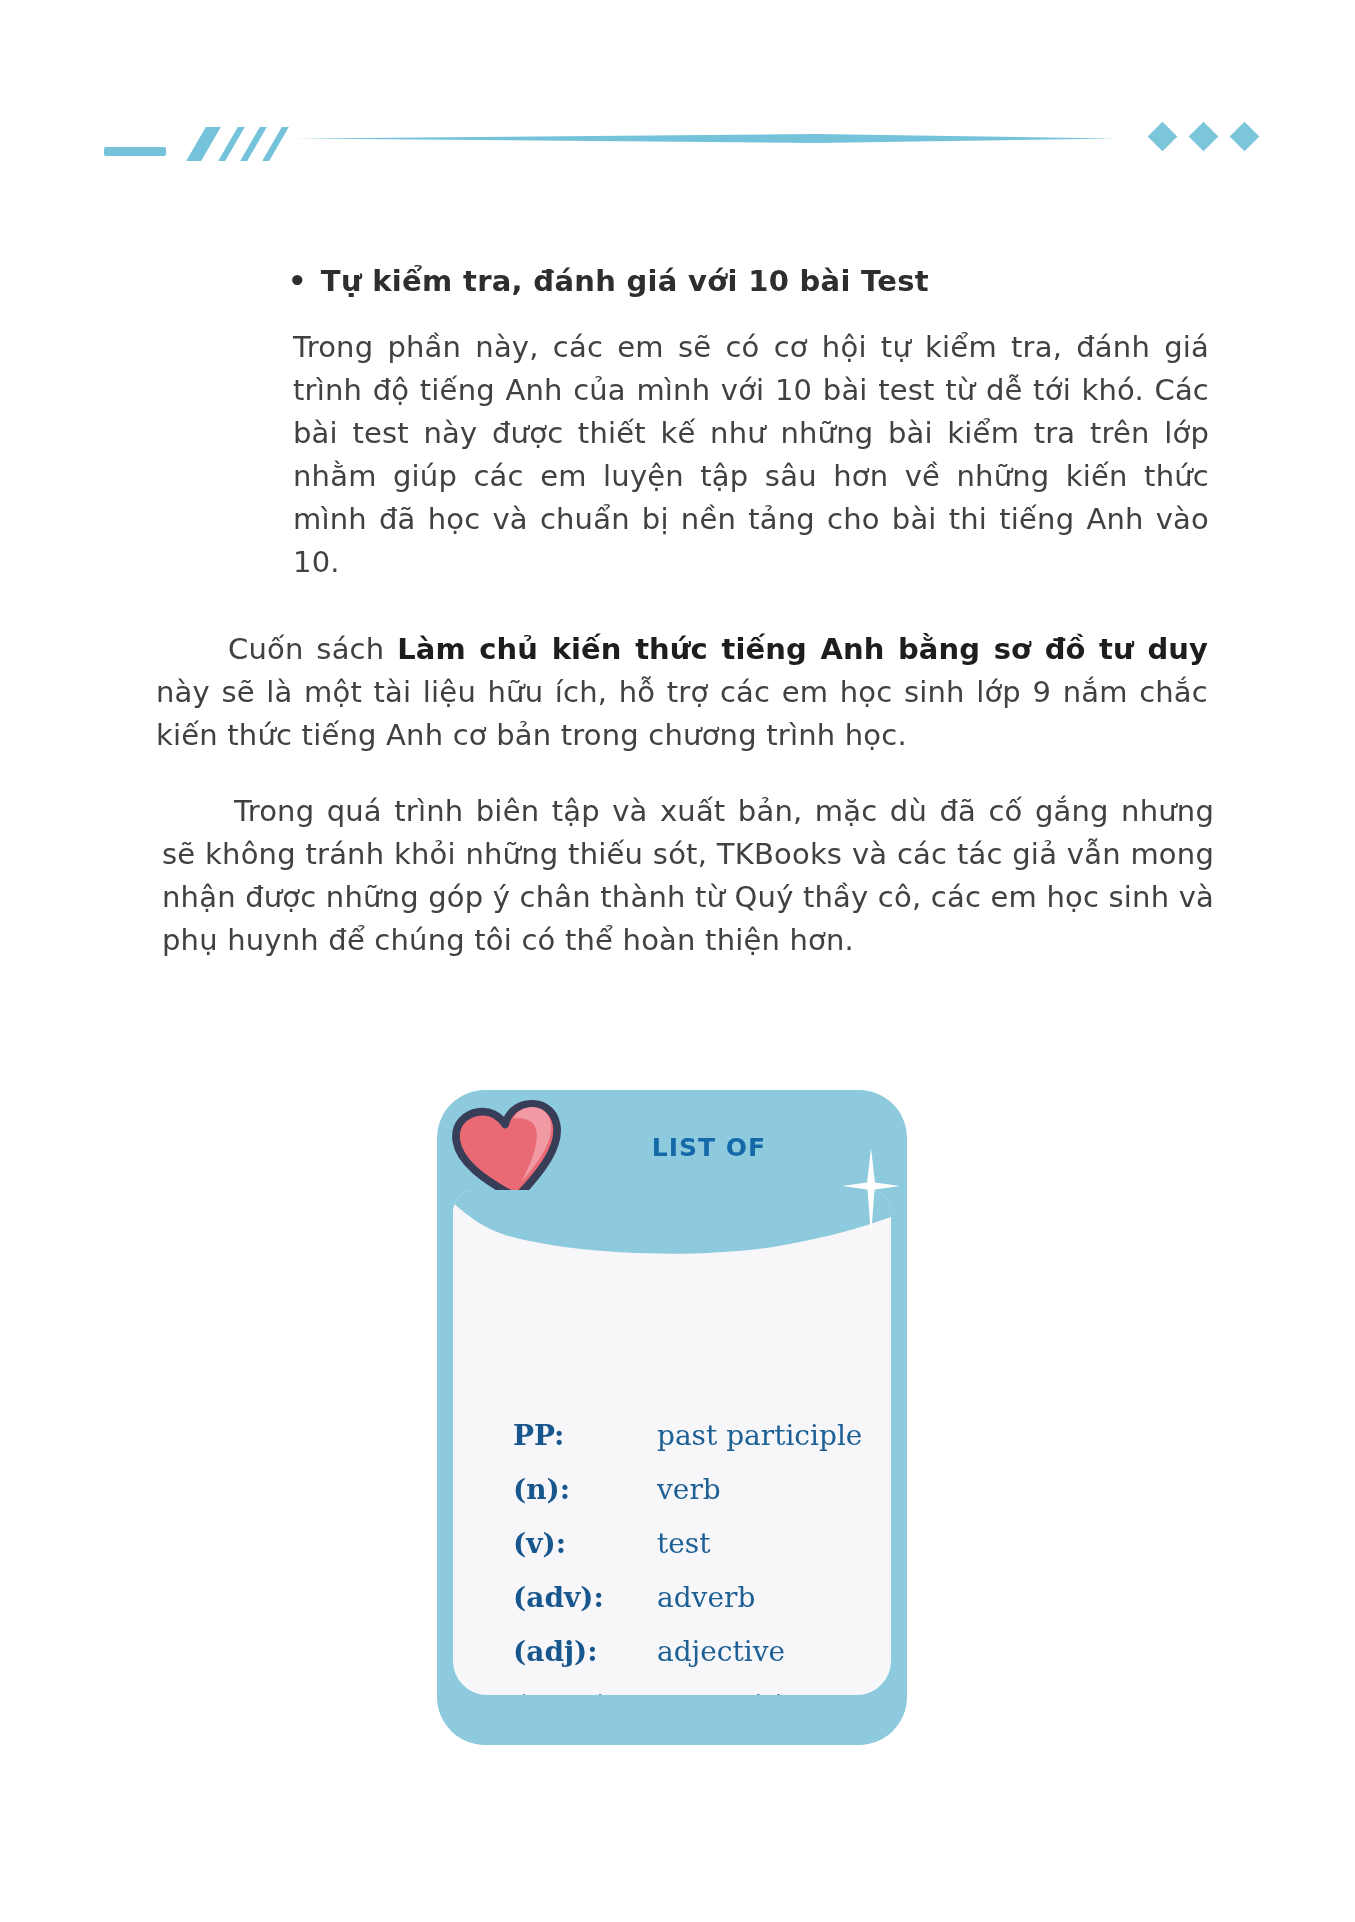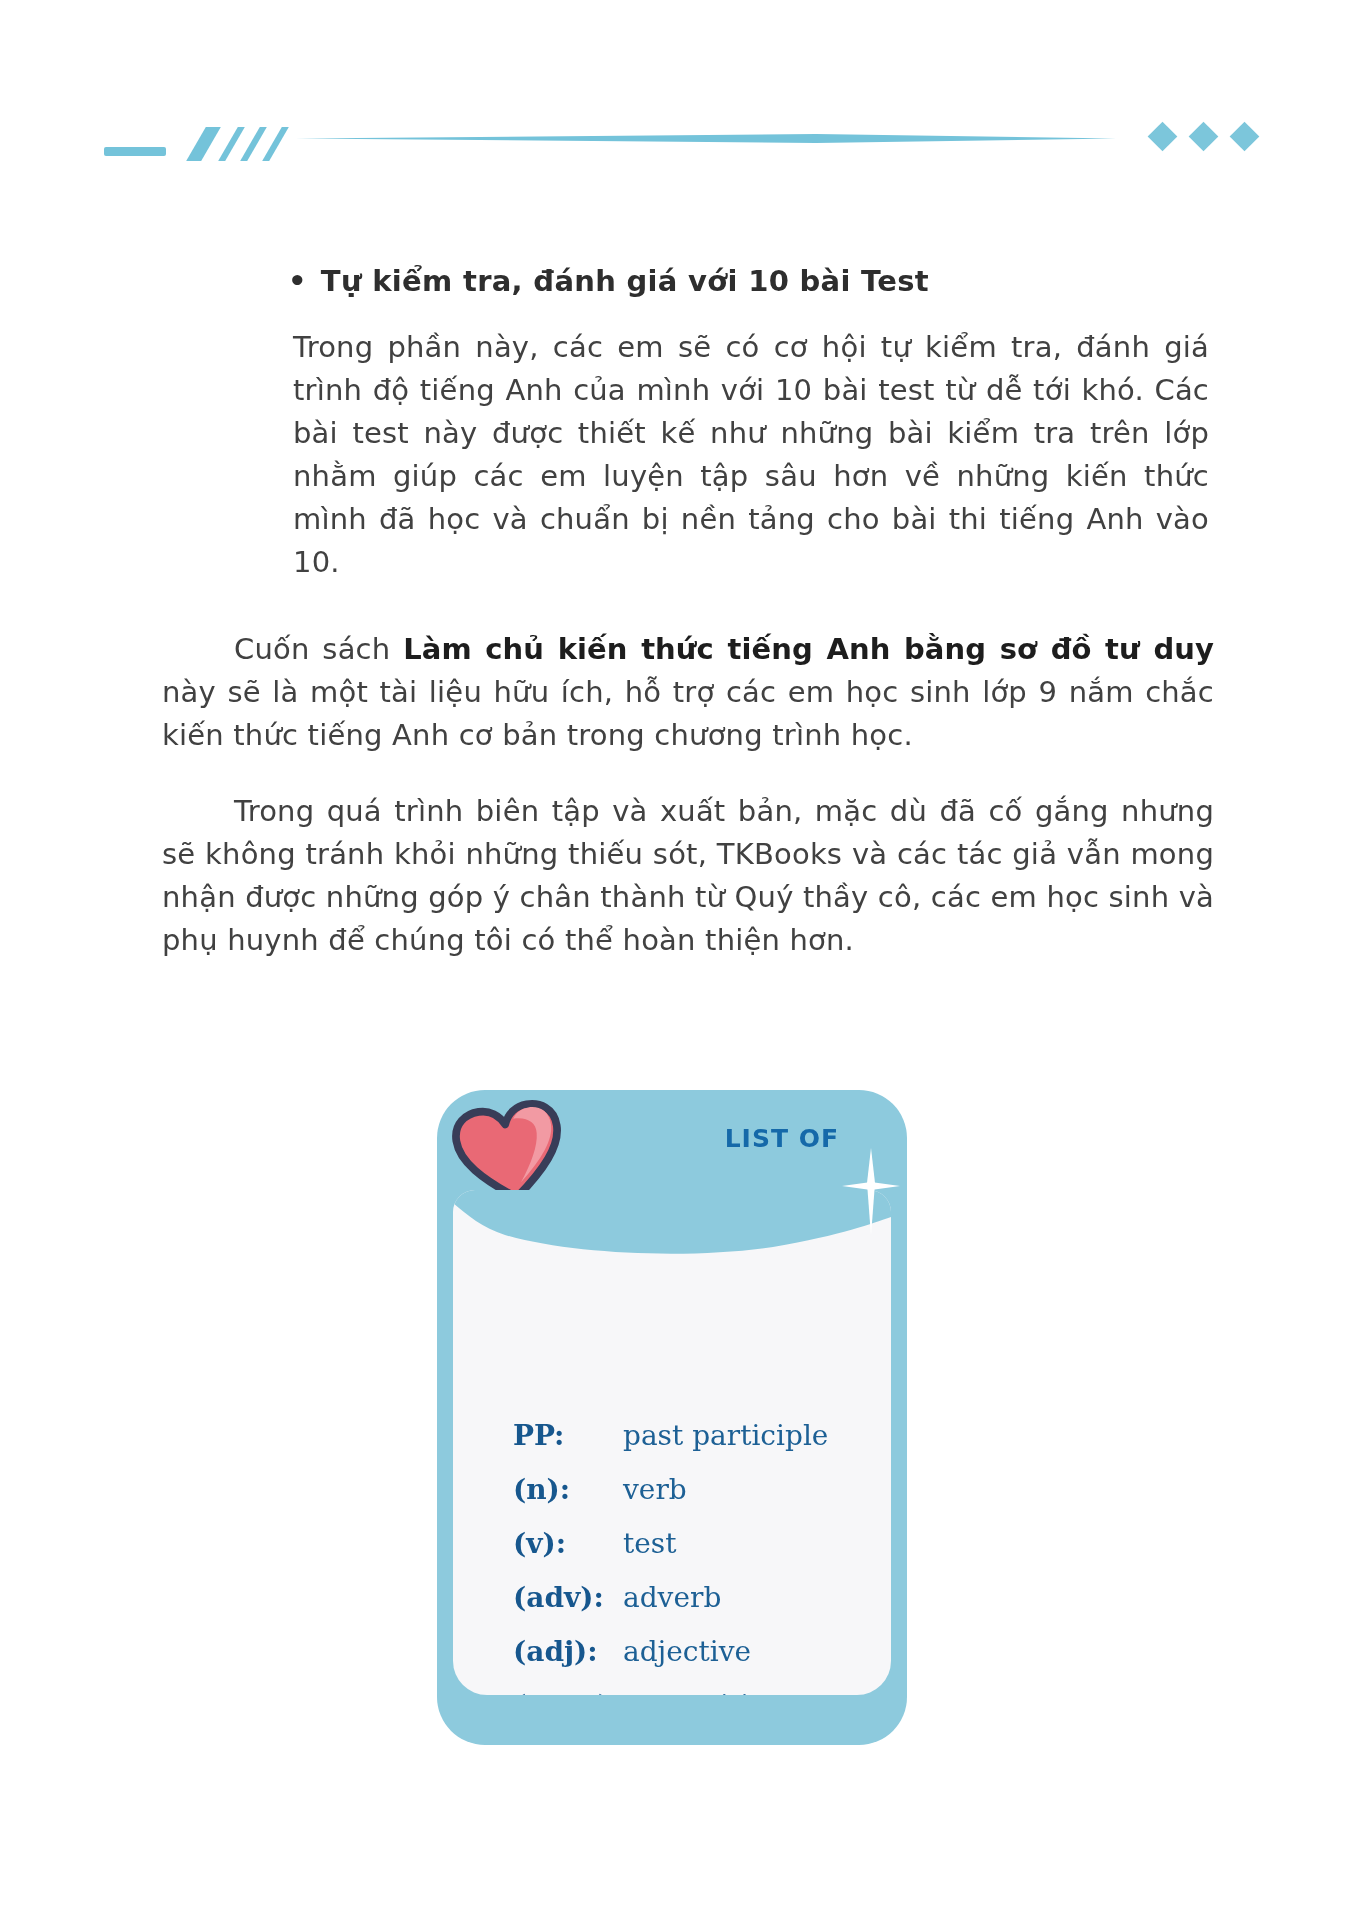--- a/index.html
+++ b/index.html
@@ -15,35 +15,35 @@
   .deco-slash.s3{left:250px;width:7px;}
   .deco-slash.s4{left:272px;width:7px;}
   .deco-line{position:absolute;left:296px;top:133px;width:820px;height:11px;}
   .deco-diamonds{position:absolute;left:1152px;top:126px;display:flex;}
   .deco-diamond{width:21px;height:21px;margin-right:20px;background:#7cc6db;transform:rotate(45deg);}
   
   .bullet-line{position:absolute;left:288px;top:264px;font-size:29px;font-weight:600;color:#2e2e2e;letter-spacing:.3px;}
   .bullet-line .dot{margin-right:14px;}
   .para{position:absolute;margin:0;font-size:29px;line-height:43px;color:#414141;text-align:justify;letter-spacing:.2px;}
   .para1{left:293px;top:326px;width:916px;}
-  .para2{left:162px;top:628px;width:1052px;text-indent:72px;}
+  .para2{left:156px;top:628px;width:1052px;text-indent:72px;}
   .para2 b{font-weight:800;color:#1d1d1d;letter-spacing:.1px;}
   .para3{left:162px;top:790px;width:1052px;text-indent:72px;}
   .signature{position:absolute;left:162px;top:1010px;width:1000px;text-align:right;font-size:30px;font-weight:500;color:#2c2c2c;}
   
   .card{position:absolute;left:437px;top:1090px;width:470px;height:655px;background:#8dcadd;border-radius:48px;}
   .card-inner{position:absolute;left:16px;top:100px;width:438px;height:505px;background:#f7f7f9;border-radius:22px 22px 34px 34px;overflow:hidden;}
   .wave{position:absolute;left:0;top:-1px;width:438px;height:72px;display:block;}
   .heart{position:absolute;left:14px;top:12px;width:118px;height:106px;transform:rotate(-9deg);}
   .card-title{position:absolute;left:142px;width:260px;text-align:center;font-size:25px;font-weight:800;color:#1569a9;letter-spacing:1px;line-height:26px;}
-  .card-title.t1{top:36px;text-align:right;}
+  .card-title.t1{top:45px;}
   .card-title.t2{top:105px;}
   .sparkle{position:absolute;left:842px;top:1148px;width:58px;height:88px;}
   .abbr-list{position:absolute;left:60px;top:218px;}
-  .abbr-row{display:flex;align-items:center;height:54px;font-family:"DejaVu Serif",serif;font-size:28px;}
+  .abbr-row{display:flex;align-items:center;height:54px;font-family:"DejaVu Serif",serif;font-size:28px;gap:34px;}
   .abbr-key{width:110px;font-weight:700;color:#17578e;}
   .abbr-val{font-weight:400;color:#1d6095;text-align:center;}
 </style>
 </head>
 <body>
 
 <div class="page">
 
   <div>
     <div class="deco-dash"></div>

